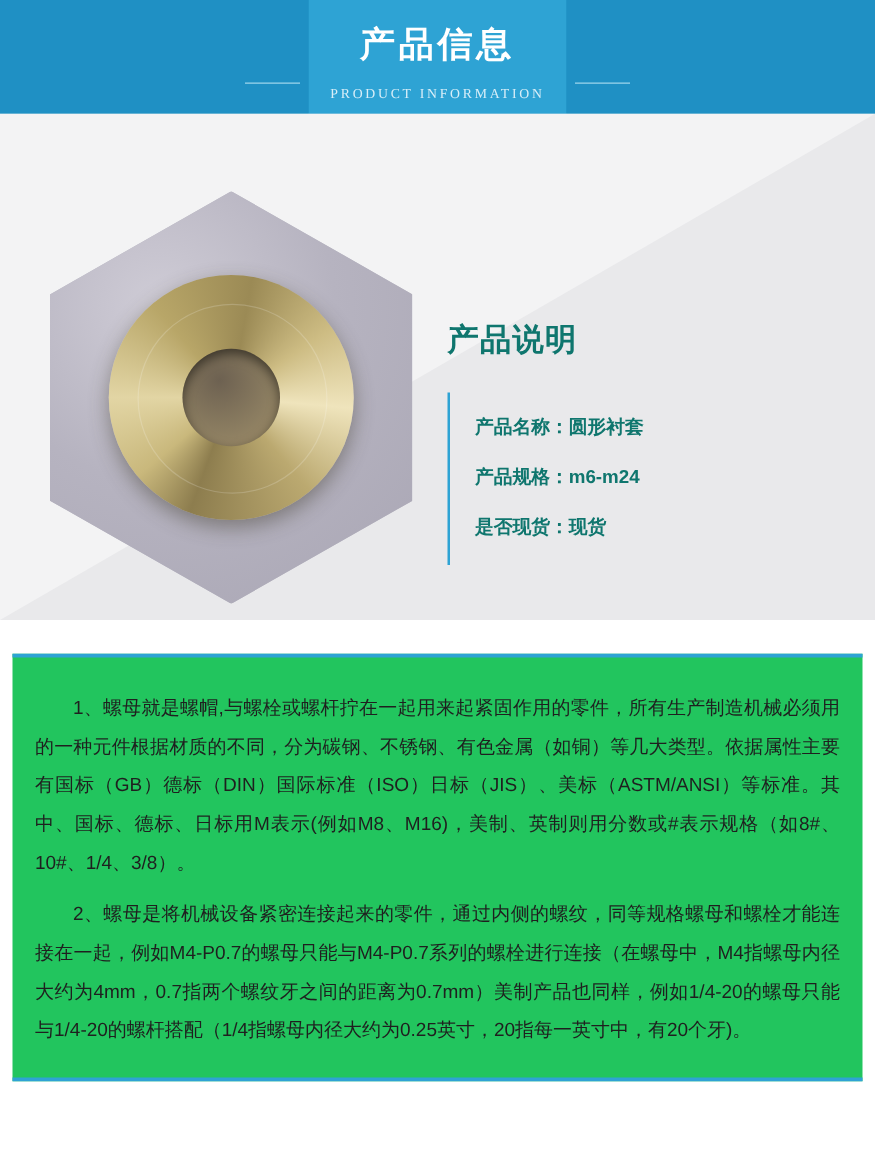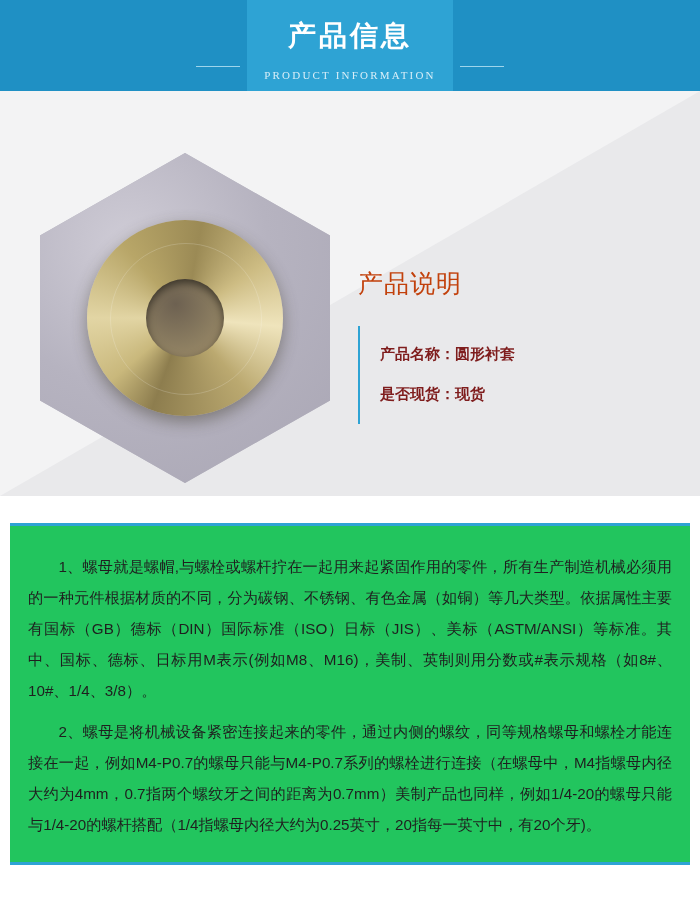--- a/index.html
+++ b/index.html
@@ -174,33 +174,33 @@
   }
 
   
   .product-info {
     position: absolute;
     left: 358px;
     top: 160px;
     width: 310px;
   }
   .product-info-title {
-    margin: 16px 0 26px 0;
+    margin: 4px 0 26px 0;
     font-size: 25px;
-    font-weight: normal;
-    color: #c2410c;
+    font-weight: bold;
+    color: #0f766e;
     letter-spacing: 1px;
   }
   .spec-box {
     border-left: 2px solid #2ea3d4;
     padding: 8px 0 10px 20px;
   }
   .spec-row {
     font-size: 15px;
-    color: #7f1d1d;
+    color: #0f766e;
     line-height: 22px;
     padding: 9px 0;
     font-weight: bold;
     font-family: "Liberation Sans", sans-serif;
   }
   .spec-row .spec-value {
     font-weight: bold;
   }
 
   
@@ -255,20 +255,23 @@
       </div>
     </div>
 
     <div class="product-info">
       <h2 class="product-info-title">产品说明</h2>
       <div class="spec-box">
         <div class="spec-row">
           <span>产品名称：</span><span class="spec-value">圆形衬套</span>
         </div>
         <div class="spec-row">
+          <span>产品规格：</span><span class="spec-value">m6-m24</span>
+        </div>
+        <div class="spec-row">
           <span>是否现货：</span><span class="spec-value">现货</span>
         </div>
       </div>
     </div>
   </div>
 
   <div class="desc-section">
     <p class="desc-para">1、螺母就是螺帽,与螺栓或螺杆拧在一起用来起紧固作用的零件，所有生产制造机械必须用的一种元件根据材质的不同，分为碳钢、不锈钢、有色金属（如铜）等几大类型。依据属性主要有国标（GB）德标（DIN）国际标准（ISO）日标（JIS）、美标（ASTM/ANSI）等标准。其中、国标、德标、日标用M表示(例如M8、M16)，美制、英制则用分数或#表示规格（如8#、10#、1/4、3/8）。</p>
     <p class="desc-para">2、螺母是将机械设备紧密连接起来的零件，通过内侧的螺纹，同等规格螺母和螺栓才能连接在一起，例如M4-P0.7的螺母只能与M4-P0.7系列的螺栓进行连接（在螺母中，M4指螺母内径大约为4mm，0.7指两个螺纹牙之间的距离为0.7mm）美制产品也同样，例如1/4-20的螺母只能与1/4-20的螺杆搭配（1/4指螺母内径大约为0.25英寸，20指每一英寸中，有20个牙)。</p>
   </div>

